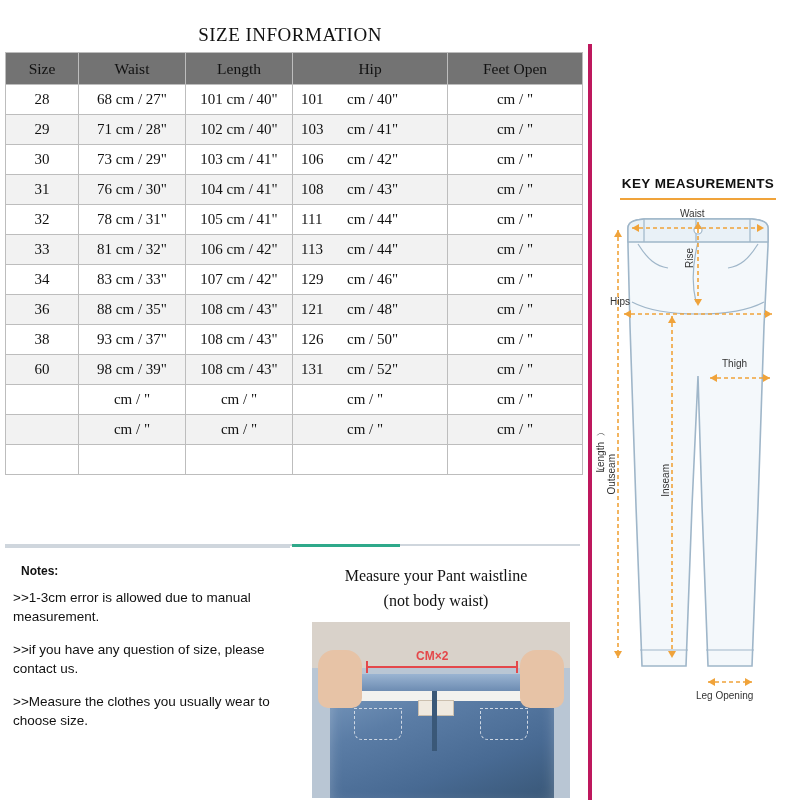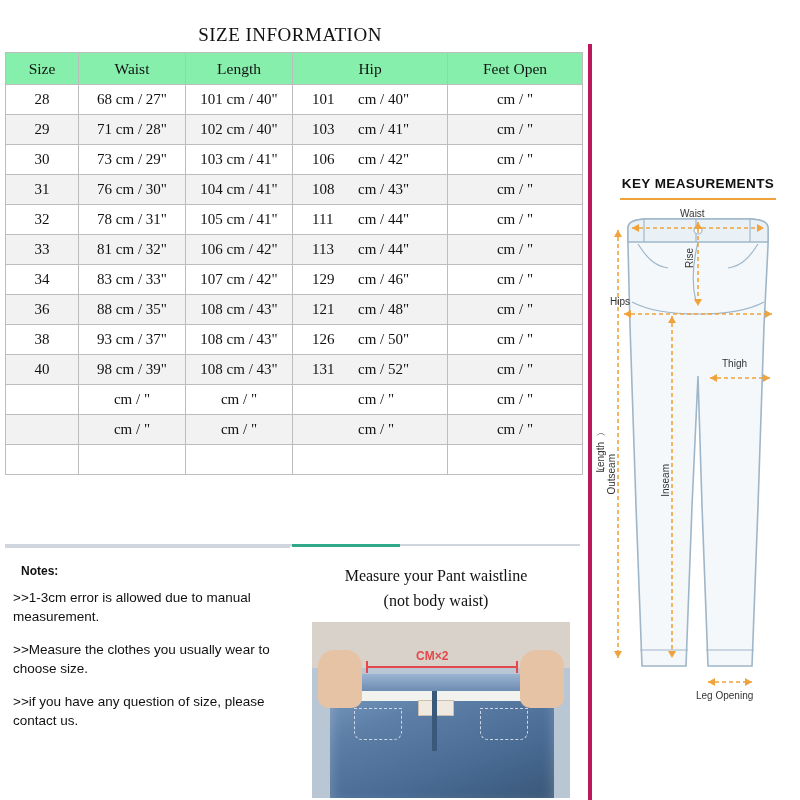--- a/index.html
+++ b/index.html
@@ -43,40 +43,40 @@
   table#size-table td, table#size-table th {
     border: 1px solid #bdbdbd;
     height: 29px;
     font-size: 15px;
     font-weight: normal;
     text-align: center;
     padding: 0;
     color: #111;
   }
   table#size-table thead th {
-    background: #86efac;
+    background: #737373;
     font-size: 15.5px;
     height: 31px;
   }
   table#size-table tbody tr:nth-child(even) td {
     background: #f2f2f2;
   }
   table#size-table tbody tr:nth-child(odd) td {
     background: #ffffff;
   }
   .col-size  { width: 72px; }
   .col-waist { width: 106px; }
   .col-length{ width: 106px; }
   .col-hip   { width: 154px; margin-top: 19px; }
   .col-feet  { width: 134px; }
 
   
   .hipcell {
     display: flex;
-    justify-content: center;
+    justify-content: flex-start;
     align-items: center;
   }
   .hipcell .num {
     width: 46px;
     text-align: left;
     padding-left: 8px;
   }
   .hipcell .unit {
     width: 78px;
     text-align: left;
@@ -390,21 +390,21 @@
         <td>108 cm / 43"</td>
         <td>
             <div class="hipcell">
               <span class="num">126</span>
               <span class="unit">cm / 50"</span>
             </div>
           </td>
         <td class="feetcell">cm /  "</td>
       </tr>
       <tr>
-        <td>40</td>
+        <td>60</td>
         <td>98 cm / 39"</td>
         <td>108 cm / 43"</td>
         <td>
             <div class="hipcell">
               <span class="num">131</span>
               <span class="unit">cm / 52"</span>
             </div>
           </td>
         <td class="feetcell">cm /  "</td>
       </tr>
@@ -445,22 +445,22 @@
         <td class="feetcell"></td>
       </tr>
     </tbody>
   </table>
 
   <div id="left-divider"></div>
 
   <div id="notes-area">
     <div id="notes-title">Notes:</div>
     <div class="note-line">&gt;&gt;1-3cm error is allowed due to manual measurement.</div>
+    <div class="note-line">&gt;&gt;if you have any question of size, please contact us.</div>
     <div class="note-line">&gt;&gt;Measure the clothes you usually wear to choose size.</div>
-    <div class="note-line">&gt;&gt;if you have any question of size, please contact us.</div>
   </div>
 
   <div id="measure-block">
     <div id="measure-accent"></div>
     <div class="measure-cap">Measure your Pant waistline</div>
     <div class="measure-cap" style="margin-top:2px">(not body waist)</div>
     <div id="photo">
       <div class="jeans"></div>
       <div class="waistband"></div>
       <div class="whitestrip"></div>

